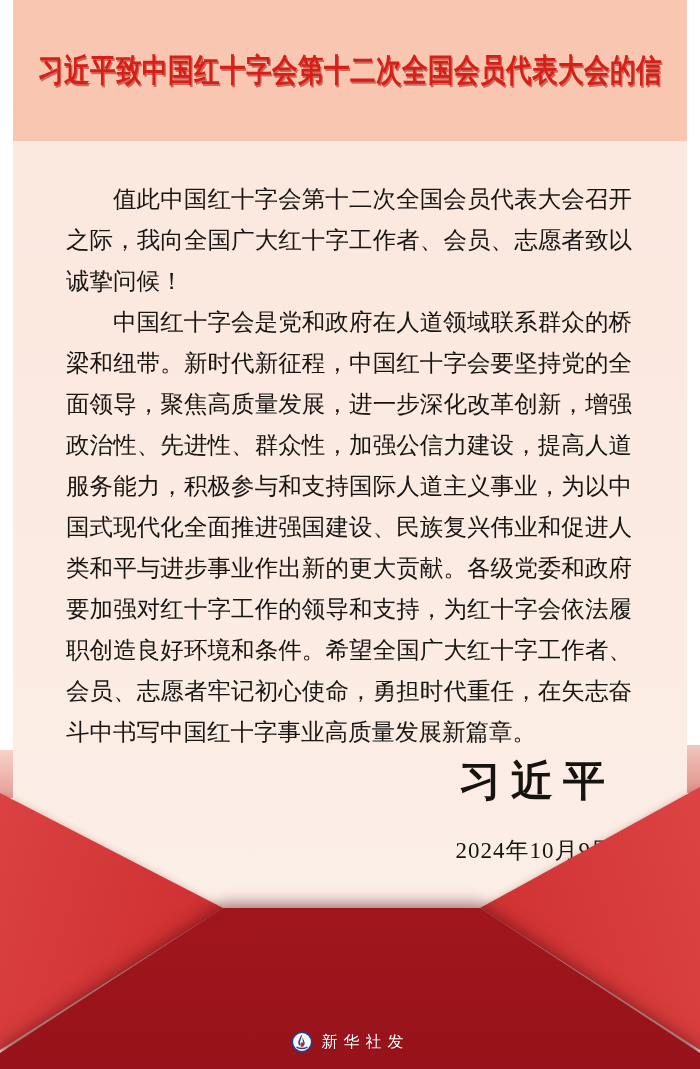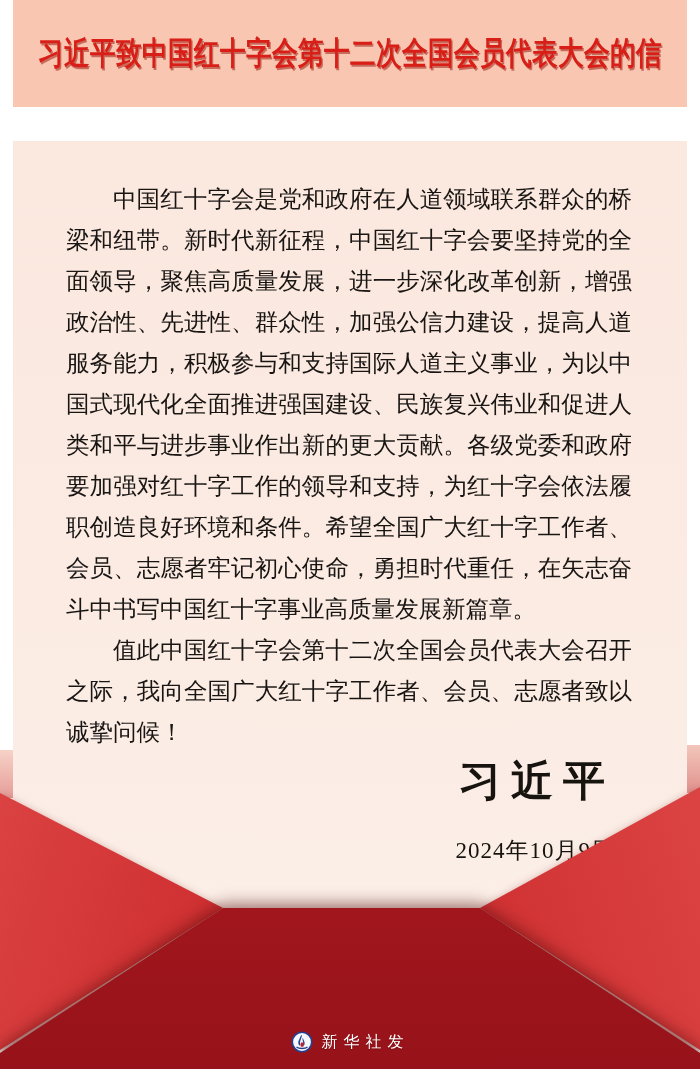--- a/index.html
+++ b/index.html
@@ -3,21 +3,21 @@
 <meta charset="utf-8">
 <style>
   html,body { margin:0; padding:0; background:#ffffff; }
   .page {
     position:relative; width:700px; height:1069px; margin:0 auto;
     background:#ffffff; overflow:hidden;
     font-family:"Liberation Serif", serif;
   }
   
   .header-band {
-    position:absolute; left:13px; right:13px; top:0; height:107px;
+    position:absolute; left:13px; right:13px; top:0; height:141px;
     background:#f9c7b1;
     display:flex; align-items:center; justify-content:center;
   }
   .page-title {
     font-family:"Liberation Serif", serif;
     font-weight:700; font-size:32px; color:#d81e17;
     white-space:nowrap; transform:scaleX(0.80); transform-origin:center;
     text-shadow:1.5px 1.5px 0 rgba(150,16,10,0.5);
     letter-spacing:0.5px;
   }
@@ -80,22 +80,22 @@
 <body>
 
 <div class="page">
 
   <div class="header-band">
     <div class="page-title">习近平致中国红十字会第十二次全国会员代表大会的信</div>
   </div>
 
   <div class="letter-sheet">
     <div class="body-text">
+      <p>值此中国红十字会第十二次全国会员代表大会召开之际，我向全国广大红十字工作者、会员、志愿者致以诚挚问候！</p>
       <p>中国红十字会是党和政府在人道领域联系群众的桥梁和纽带。新时代新征程，中国红十字会要坚持党的全面领导，聚焦高质量发展，进一步深化改革创新，增强政治性、先进性、群众性，加强公信力建设，提高人道服务能力，积极参与和支持国际人道主义事业，为以中国式现代化全面推进强国建设、民族复兴伟业和促进人类和平与进步事业作出新的更大贡献。各级党委和政府要加强对红十字工作的领导和支持，为红十字会依法履职创造良好环境和条件。希望全国广大红十字工作者、会员、志愿者牢记初心使命，勇担时代重任，在矢志奋斗中书写中国红十字事业高质量发展新篇章。</p>
-      <p>值此中国红十字会第十二次全国会员代表大会召开之际，我向全国广大红十字工作者、会员、志愿者致以诚挚问候！</p>
     </div>
     <div class="sign-block">
       <div class="signature">习近平</div>
       <div class="sign-date">2024年10月9日</div>
     </div>
   </div>
 
   <div class="edge-strip left"></div>
   <div class="edge-strip right"></div>
 

